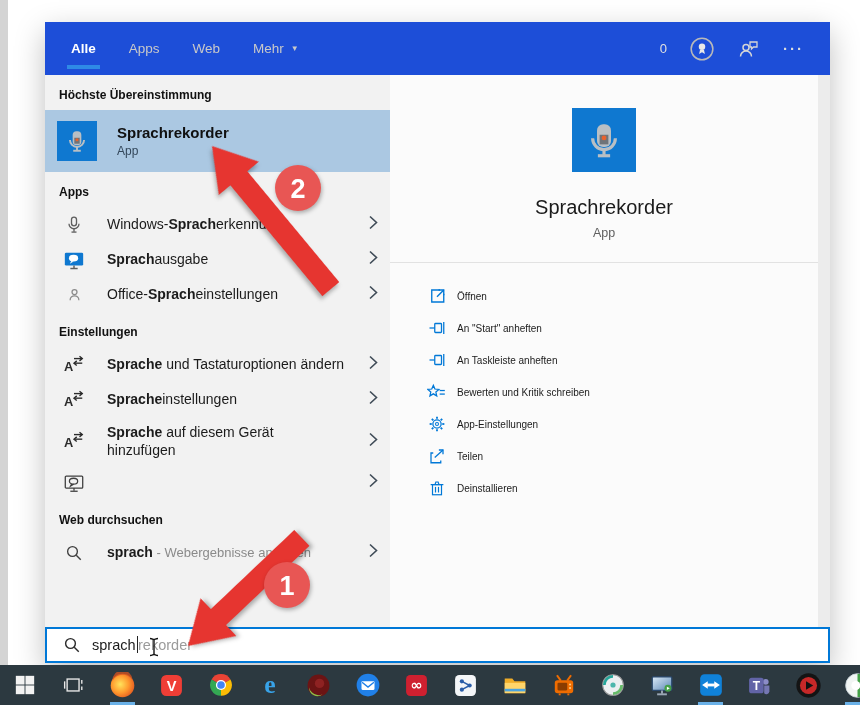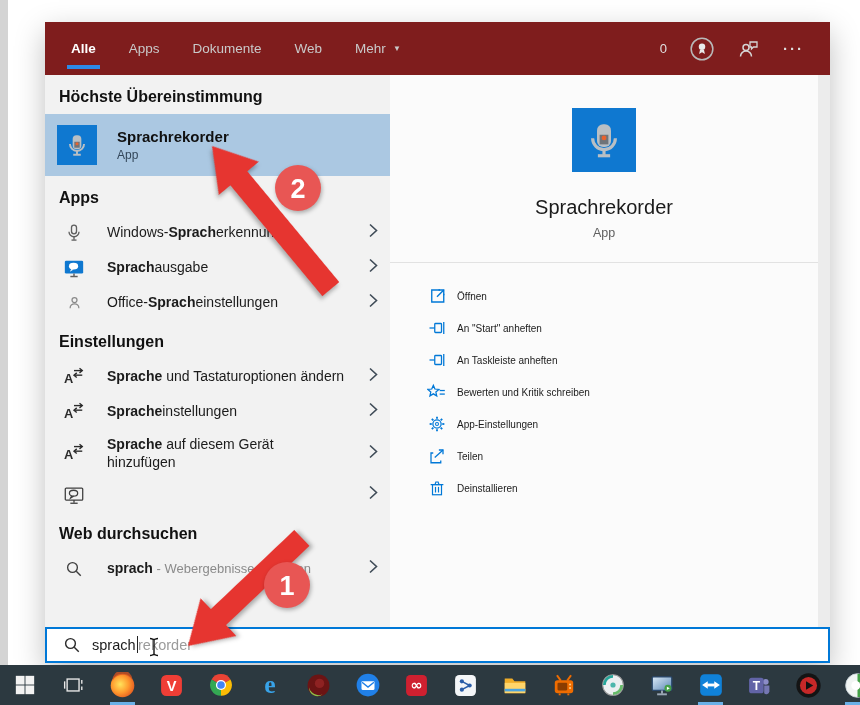--- a/index.html
+++ b/index.html
@@ -5,39 +5,39 @@
   * { margin:0; padding:0; box-sizing:border-box; }
   html,body { width:860px; height:705px; overflow:hidden; background:#ffffff;
     font-family:"Liberation Sans","DejaVu Sans",sans-serif; }
   .left-strip { position:absolute; left:0; top:0; width:8px; height:665px; background:#d4d4d4; }
 
   
   .window { position:absolute; left:45px; top:22px; width:785px; height:641px;
     background:#f2f2f2; box-shadow:0 10px 28px rgba(0,0,0,.25); }
 
   
-  .topbar { position:absolute; left:0; top:0; right:0; height:53px; background:#7f1d1d;
+  .topbar { position:absolute; left:0; top:0; right:0; height:53px; background:#1d4ed8;
     display:flex; align-items:center; padding:0 26px; }
   .tab { position:relative; height:53px; display:flex; align-items:center; margin-right:33px;
     color:#c9c9c9; font-size:13.5px; cursor:default; }
   .tab.active { color:#ffffff; font-weight:bold; }
   .tab.active::after { content:""; position:absolute; left:-4px; right:-4px; bottom:6px; height:4px; background:#2e8ae6; }
   .more { display:flex; align-items:center; gap:7px; color:#c9c9c9; font-size:13.5px;justify-content:flex-end; }
   .more .caret { font-size:8px; color:#c9c9c9; }
   .topbar-right { margin-left:auto; display:flex; align-items:center; gap:22px; }
   .rewards-count { color:#e0e0e0; font-size:13px; }
   .dots { color:#dedede; font-size:15px; letter-spacing:2px; font-weight:bold; }
 
   
   .content { position:absolute; left:0; top:53px; right:0; bottom:36px; display:flex; }
   .left-col { width:345px; background:#f2f2f2; flex:none; }
   .right-col { flex:1; background:#fbfbfb; position:relative; }
   .scroll-strip { width:12px; flex:none; background:#ececec; }
 
-  .section-header { padding:13px 14px 8px 14px; font-size:16px; font-weight:bold; color:#111; }
+  .section-header { padding:13px 14px 8px 14px; font-size:12px; font-weight:bold; color:#111; }
   .row { display:flex; align-items:center; min-height:35px; padding:0 12px 0 18px; cursor:default; }
   .row .r-icon { width:22px; height:22px; flex:none; margin-right:22px; display:flex; align-items:center; justify-content:center; }
   .row .r-label { font-size:14px; color:#1b1b1b; max-width:238px; line-height:1.3; padding:6px 0; }
   .row .chev { margin-left:auto; flex:none; }
   .match { font-weight:bold; }
   .gray-suffix { color:#8a8a8a; font-size:13px; }
 
   .best-row { display:flex; align-items:center; height:62px; background:#abc8e2; padding:0 14px 0 12px; cursor:default; }
   .best-tile { width:40px; height:40px; background:#0f78d0; flex:none; display:flex; align-items:center; justify-content:center; }
   .best-text { margin-left:20px; }
@@ -81,23 +81,20 @@
 <div class="left-strip"></div>
 
 <div class="window">
 
   <div class="topbar">
     <div class="tab active">
         <span>Alle</span>
       </div>
     <div class="tab">
         <span>Apps</span>
-      </div>
-    <div class="tab">
-        <span>Dokumente</span>
       </div>
     <div class="tab">
         <span>Web</span>
       </div>
     <div class="tab more">
       <span>Mehr</span>
       <span class="caret">▼</span>
     </div>
     <div class="topbar-right">
       <span class="rewards-count">0</span>

